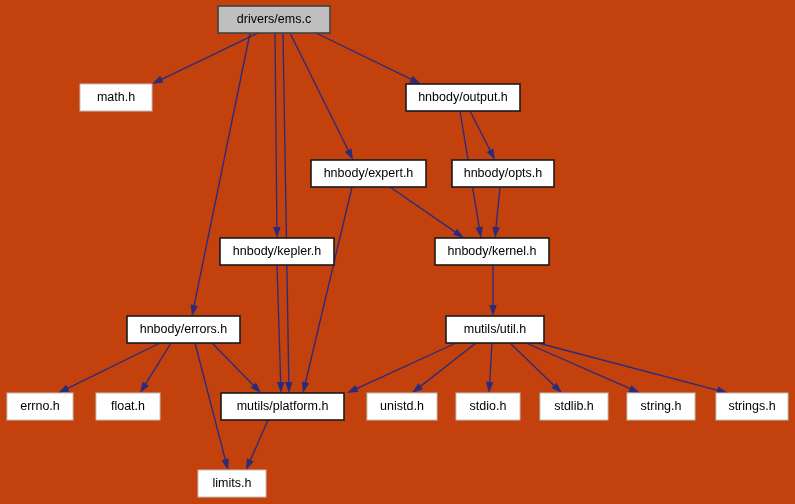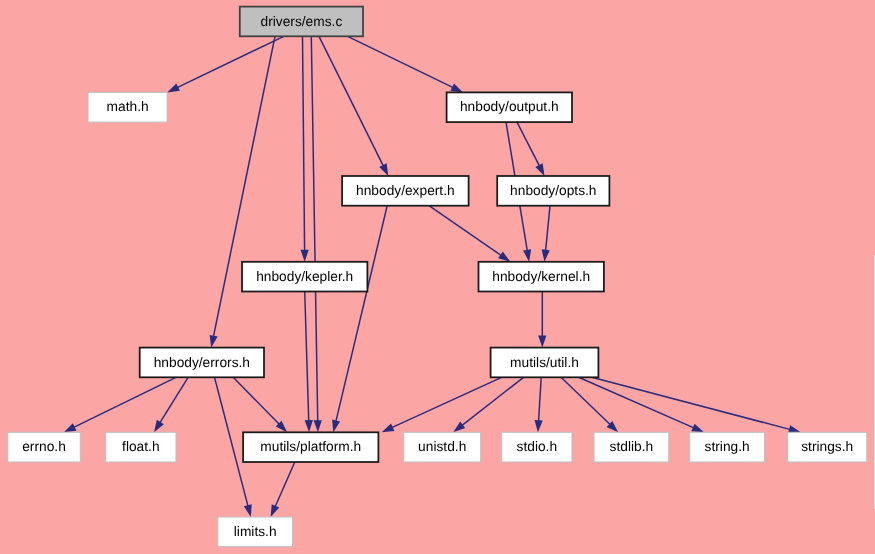--- a/index.html
+++ b/index.html
@@ -7,21 +7,21 @@
     padding: 0;
     background: #ffffff;
   }
   body {
     font-family: "Liberation Sans", sans-serif;
   }
   #diagram-root {
     position: relative;
     width: 795px;
     height: 504px;
-    background: #fca5a5;
+    background: #c2410c;
     overflow: hidden;
   }
   svg#graph {
     display: block;
     width: 795px;
     height: 504px;
   }
   .node-box {
     fill: #ffffff;
     stroke: #c0c0c0;

